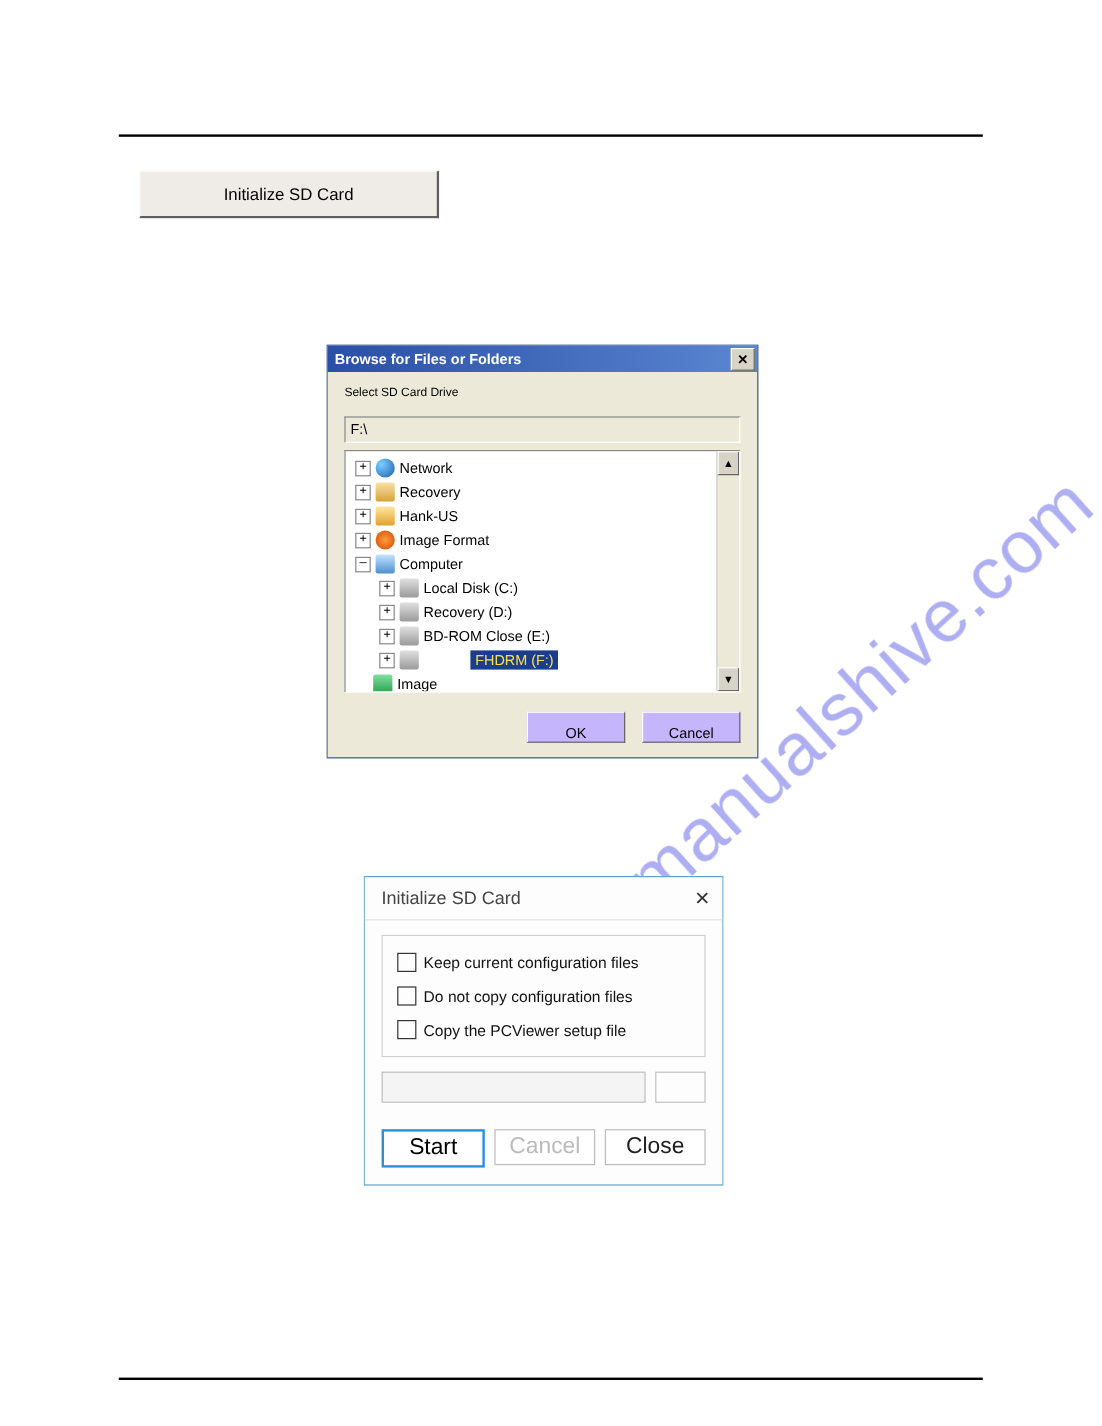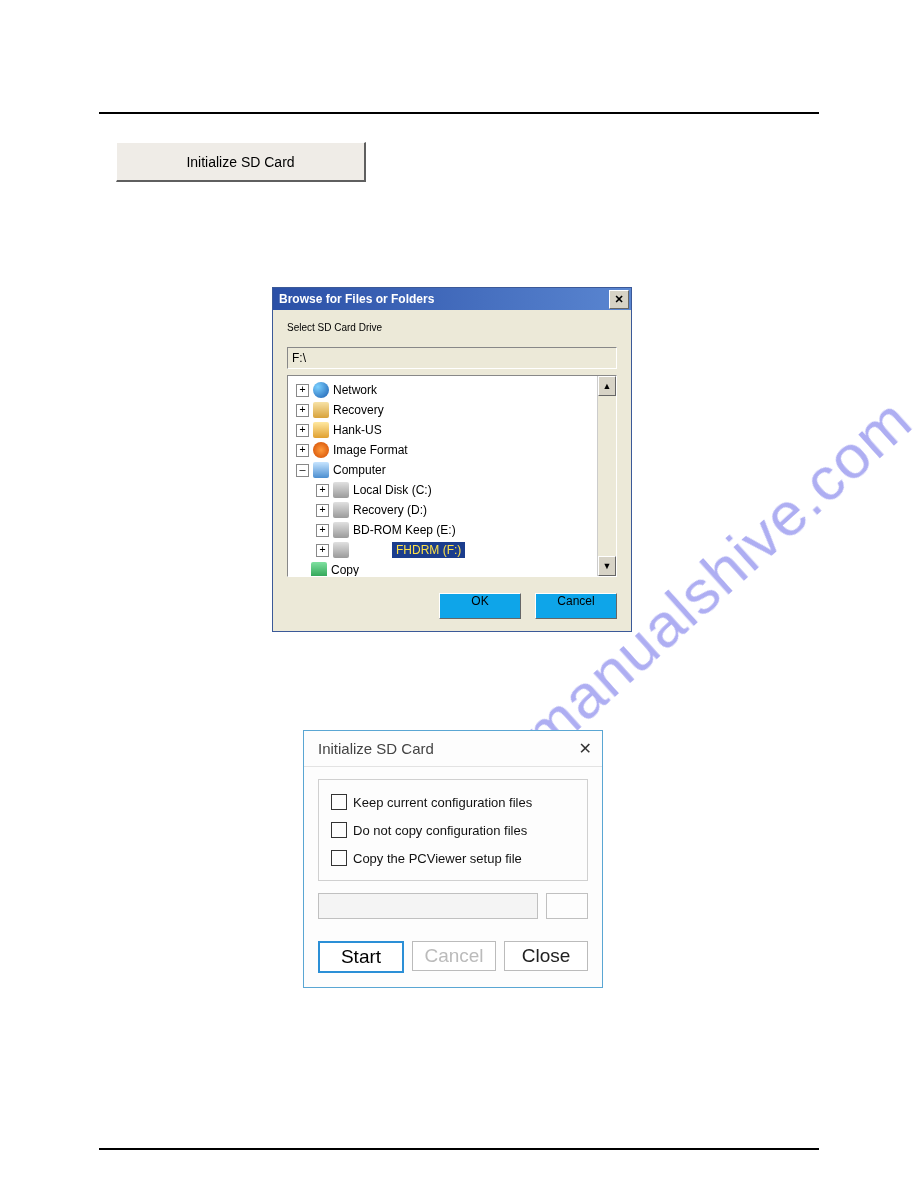--- a/index.html
+++ b/index.html
@@ -180,28 +180,28 @@
   }
   .browse-buttons {
     display: flex;
     justify-content: flex-end;
     gap: 14px;
     margin-top: 16px;
   }
   .win-button {
     width: 80px;
     height: 24px;
-    background: #0ea5e9;
+    background: #c4b5fd;
     border-top: 1px solid #fff;
     border-left: 1px solid #fff;
     border-right: 1px solid #666;
     border-bottom: 1px solid #666;
     font-size: 12px;
     display: flex;
-    align-items: flex-start;
+    align-items: flex-end;
     justify-content: center;
   }
 
   
   .init-dialog {
     position: absolute;
     left: 303px;
     top: 730px;
     width: 298px;
     border: 1px solid #5aa6d3;
@@ -358,31 +358,31 @@
           <span>Local Disk (C:)</span>
         </div>
         <div class="tree-item" style="padding-left:24px">
           <span class="expander">+</span>
           <span class="tree-icon icon-disk"></span>
           <span>Recovery (D:)</span>
         </div>
         <div class="tree-item" style="padding-left:24px">
           <span class="expander">+</span>
           <span class="tree-icon icon-disk"></span>
-          <span>BD-ROM Keep (E:)</span>
+          <span>BD-ROM Close (E:)</span>
         </div>
         <div class="tree-item" style="padding-left:24px">
           <span class="expander">+</span>
           <span class="tree-icon icon-disk"></span>
           <span class="selected-label">FHDRM (F:)</span>
         </div>
         <div class="tree-item" style="padding-left:4px">
           <span style="width:15px;display:inline-block"></span>
           <span class="tree-icon icon-apps"></span>
-          <span>Copy</span>
+          <span>Image</span>
         </div>
       </div>
       <div class="tree-scroll">
         <div class="scroll-btn scroll-up">▲</div>
         <div class="scroll-btn scroll-down">▼</div>
       </div>
     </div>
     <div class="browse-buttons">
       <div class="win-button">
         <span>OK</span>

